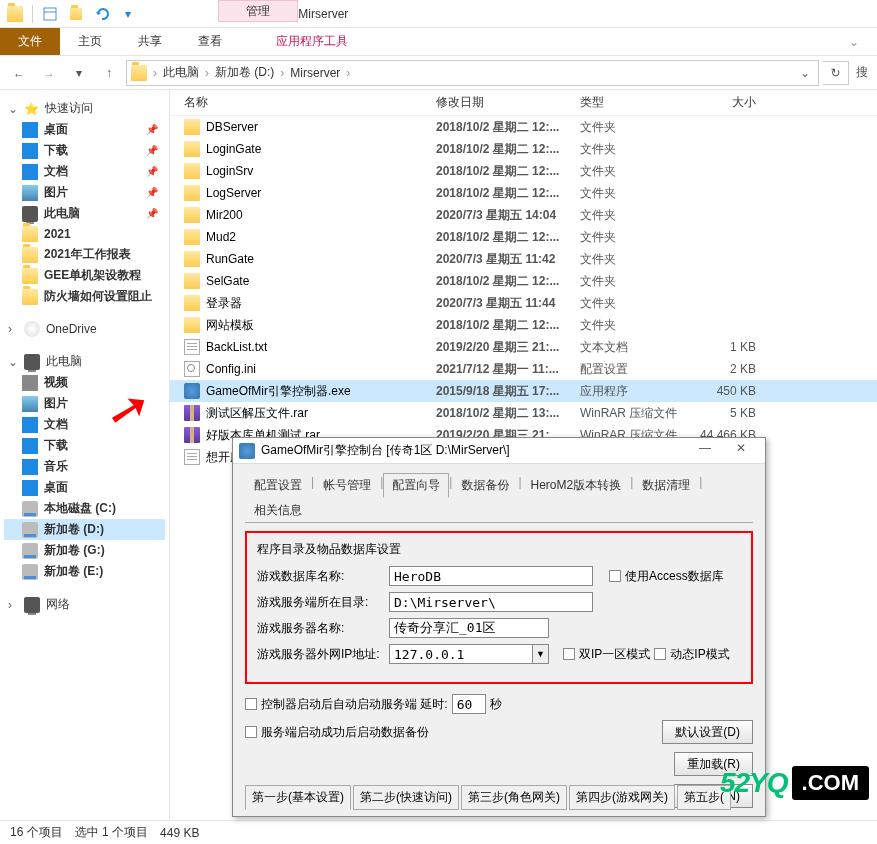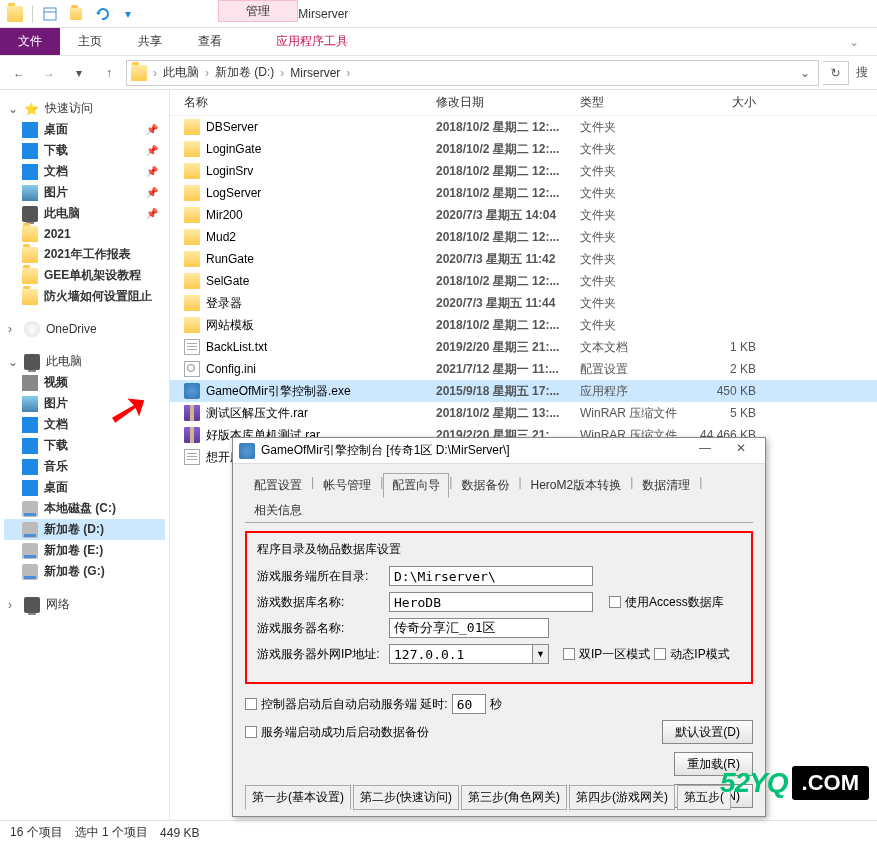--- a/index.html
+++ b/index.html
@@ -9,21 +9,21 @@
 .titlebar { height: 28px; background: #fff; display: flex; align-items: center; border-bottom: 1px solid #e5e5e5; }
 .qat { display: flex; align-items: center; padding: 0 4px; gap: 4px; }
 .qat-btn { width: 22px; height: 22px; display: inline-flex; align-items: center; justify-content: center; }
 .qat-sep { width: 1px; height: 18px; background: #d0d0d0; margin: 0 2px; }
 .title-path { margin-left: 140px; color: #333; }
 .manage-tab { position: absolute; left: 218px; top: 0; width: 80px; height: 22px; background: #fce4ec; border: 1px solid #f8bbd0; text-align: center; line-height: 20px; color: #333; }
 
 
 .ribbon { height: 28px; display: flex; align-items: stretch; border-bottom: 1px solid #e5e5e5; }
 .ribbon-tab { padding: 0 18px; display: flex; align-items: center; color: #333; cursor: default; }
-.ribbon-tab.file { background: #701a75; color: #fff; }
+.ribbon-tab.file { background: #a16207; color: #fff; }
 .ribbon-tab.app { color: #c2185b; }
 
 
 .addrbar { height: 34px; display: flex; align-items: center; padding: 4px 6px; gap: 4px; background:#fff; border-bottom:1px solid #e5e5e5;}
 .nav-btn { width: 26px; height: 26px; display: inline-flex; align-items: center; justify-content: center; color: #999; }
 .nav-btn.enabled { color: #555; }
 .addr-box { flex: 1; height: 26px; border: 1px solid #ccc; display: flex; align-items: center; padding: 0 4px; background: #fff; }
 .crumb { padding: 0 4px; color: #333; }
 .crumb-sep { color: #999; padding: 0 2px; }
 .addr-refresh { width: 26px; height: 24px; border: 1px solid #ccc; border-left: none; display:inline-flex;align-items:center;justify-content:center; color:#555;}
@@ -265,25 +265,25 @@
           <div class="sb-item">
             <span class="ico disk"></span>
             <span>本地磁盘 (C:)</span>
           </div>
           <div class="sb-item sel">
             <span class="ico disk"></span>
             <span>新加卷 (D:)</span>
           </div>
           <div class="sb-item">
             <span class="ico disk"></span>
+            <span>新加卷 (G:)</span>
+          </div>
+          <div class="sb-item">
+            <span class="ico disk"></span>
             <span>新加卷 (E:)</span>
-          </div>
-          <div class="sb-item">
-            <span class="ico disk"></span>
-            <span>新加卷 (G:)</span>
           </div>
         </div>
     </div>
     <div class="sb-group">
       <div class="sb-item head">
           <span class="chev">›</span>
           <span class="ico pc"></span> 
           <span>网络</span>
         </div>
     </div>
@@ -467,31 +467,31 @@
         <span class="dlg-tab">HeroM2版本转换</span>
         <span class="dlg-tab-sep">|</span>
         <span class="dlg-tab">数据清理</span>
         <span class="dlg-tab-sep">|</span>
         <span class="dlg-tab">相关信息</span>
       </div>
 
     <div class="red-frame">
       <div class="group-title">程序目录及物品数据库设置</div>
       <div class="form-row">
-        <span class="form-label">游戏服务端所在目录:</span>
-        <input class="form-input w1" value="D:\Mirserver\" style="">
-      </div>
-      <div class="form-row">
         <span class="form-label">游戏数据库名称:</span>
         <input class="form-input w1" value="HeroDB" style="">
         <span style="width:8px"></span>
         <span class="chk">
             <span class="chk-box"></span>
             <span>使用Access数据库</span>
           </span>
+      </div>
+      <div class="form-row">
+        <span class="form-label">游戏服务端所在目录:</span>
+        <input class="form-input w1" value="D:\Mirserver\" style="">
       </div>
       <div class="form-row">
         <span class="form-label">游戏服务器名称:</span>
         <input class="form-input" style="width: 160px;" value="传奇分享汇_01区">
       </div>
       <div class="form-row">
         <span class="form-label">游戏服务器外网IP地址:</span>
         <div class="form-combo">
           <input class="form-input" style="width: 144px;" value="127.0.0.1">
           <span class="cb-btn">▼</span>

